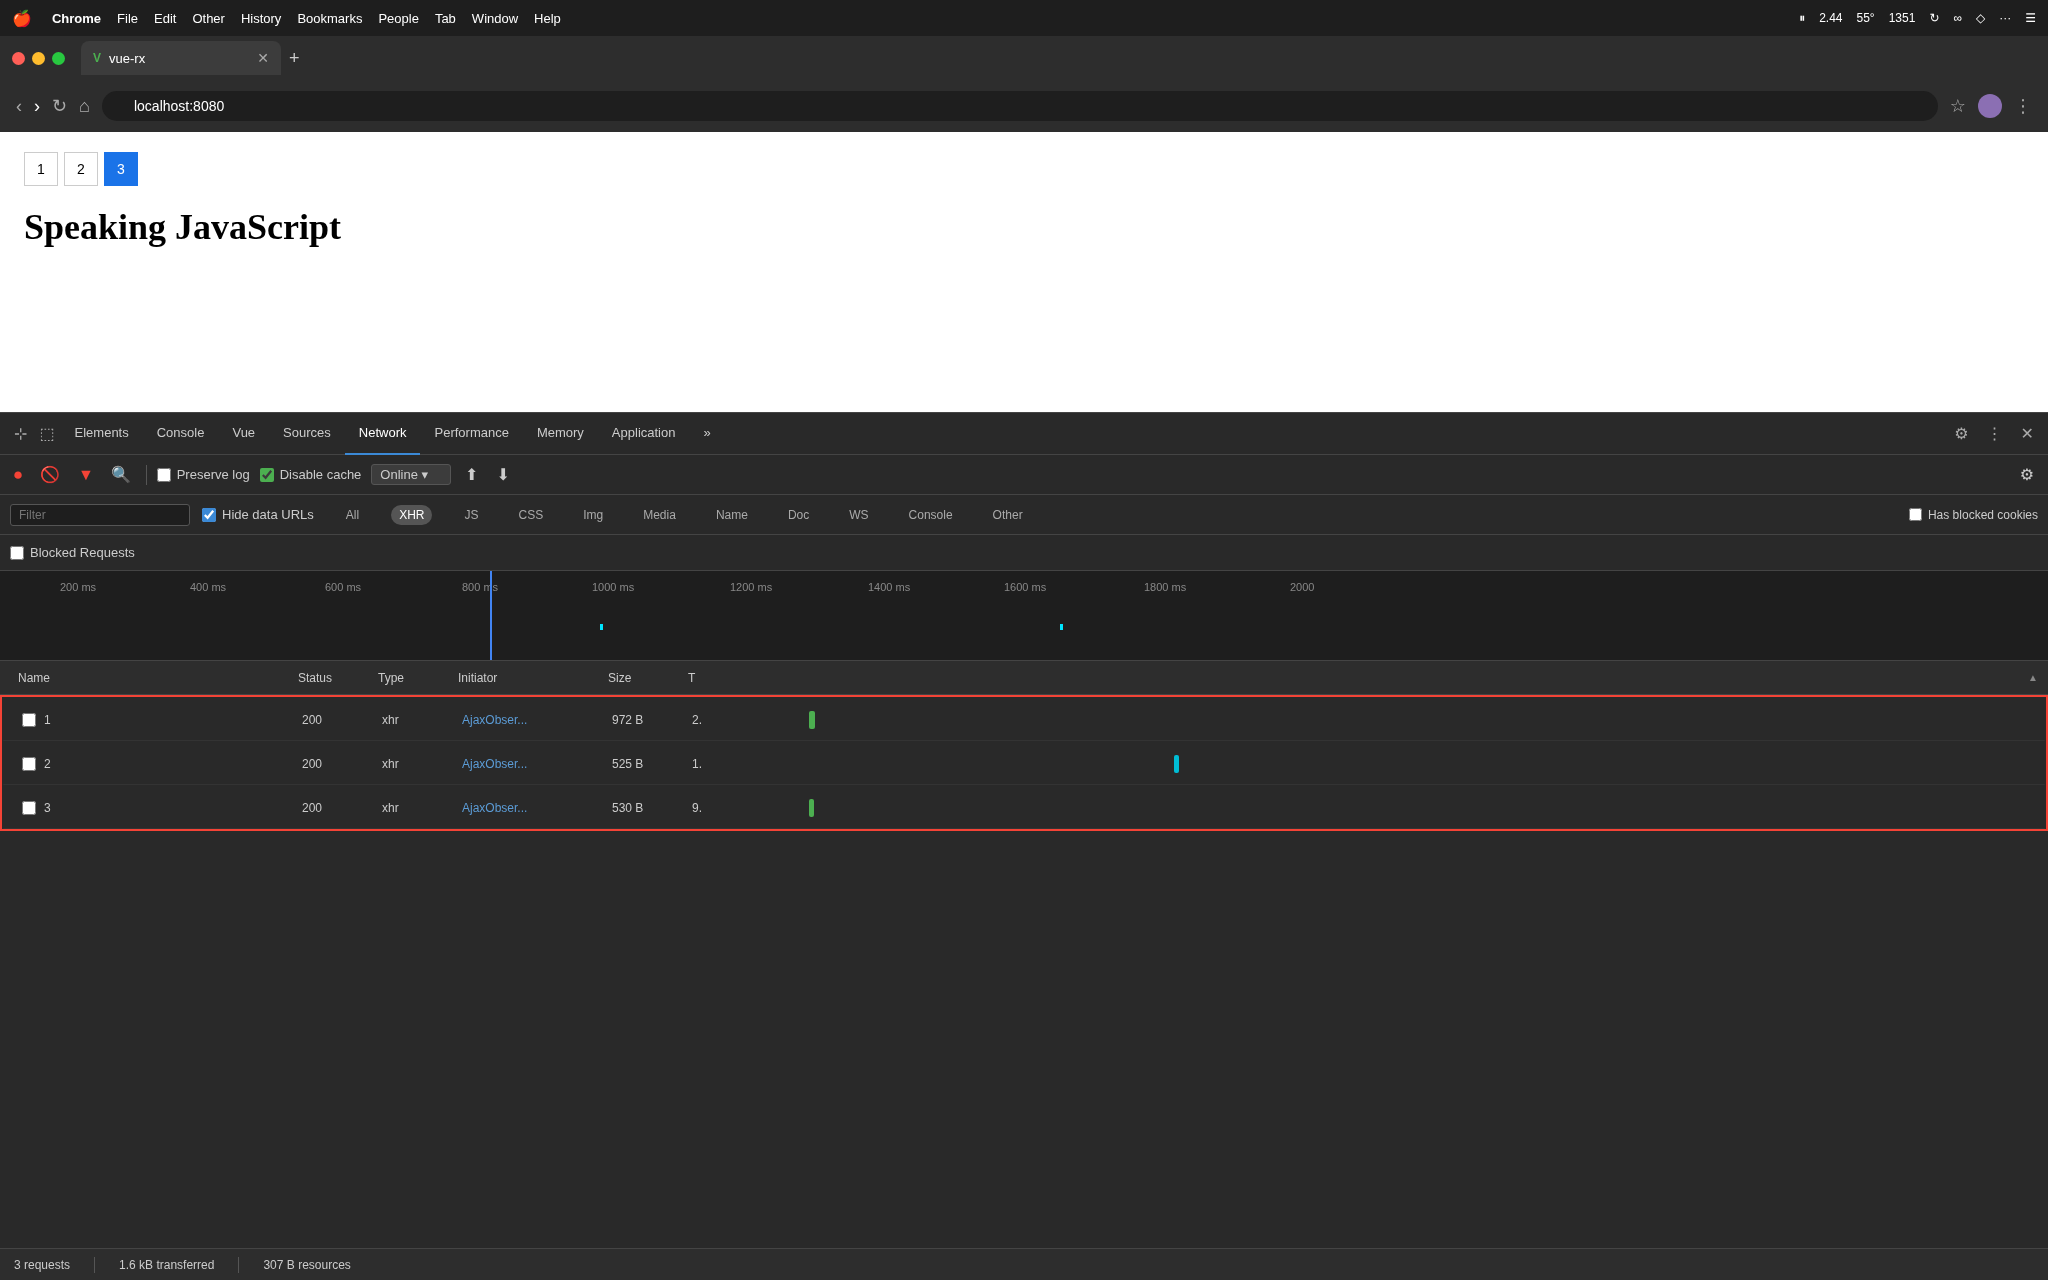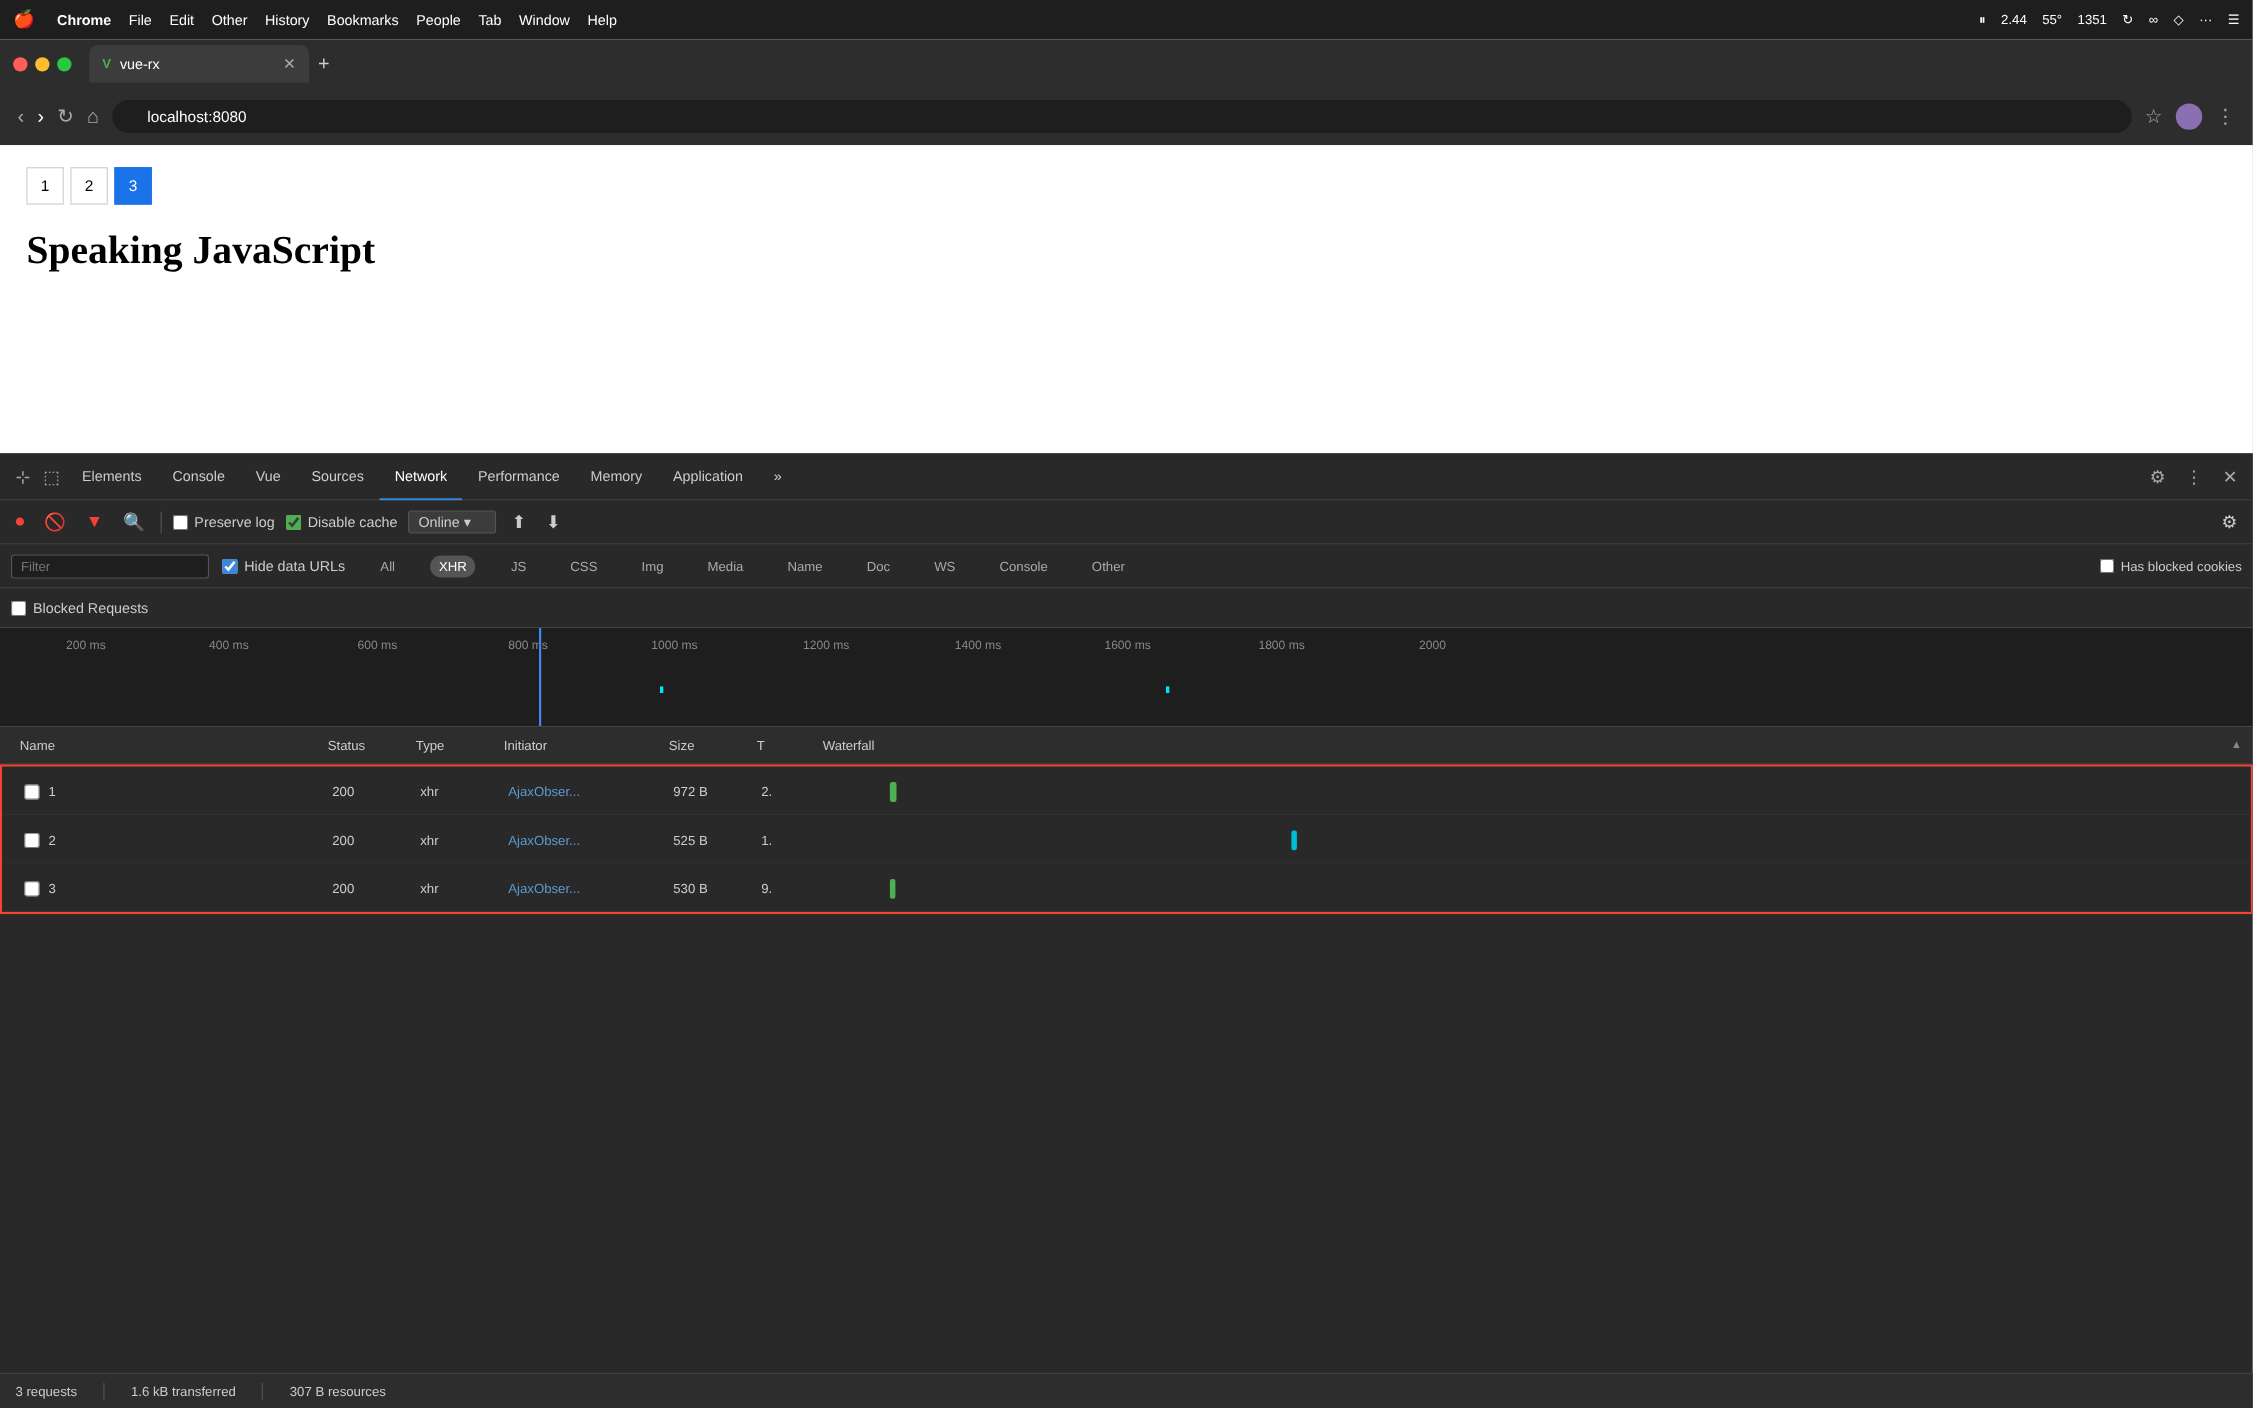--- a/index.html
+++ b/index.html
@@ -454,21 +454,20 @@
   </div>
 
   <div class="network-table">
     <div class="table-header">
       <div class="th th-name">Name</div>
       <div class="th th-status">Status</div>
       <div class="th th-type">Type</div>
       <div class="th th-initiator">Initiator</div>
       <div class="th th-size">Size</div>
       <div class="th th-time">T</div>
-      <div class="th th-waterfall">Waterfall</div>
       <div class="th-sort">▲</div>
     </div>
 
     <div style="border:2px solid #f44336;margin:0;">
 
       <div class="table-row" style="border-bottom:1px solid #333;">
         <div class="td td-name">
           <input type="checkbox" class="td-checkbox" style="">
           <span>1</span>
         </div>

